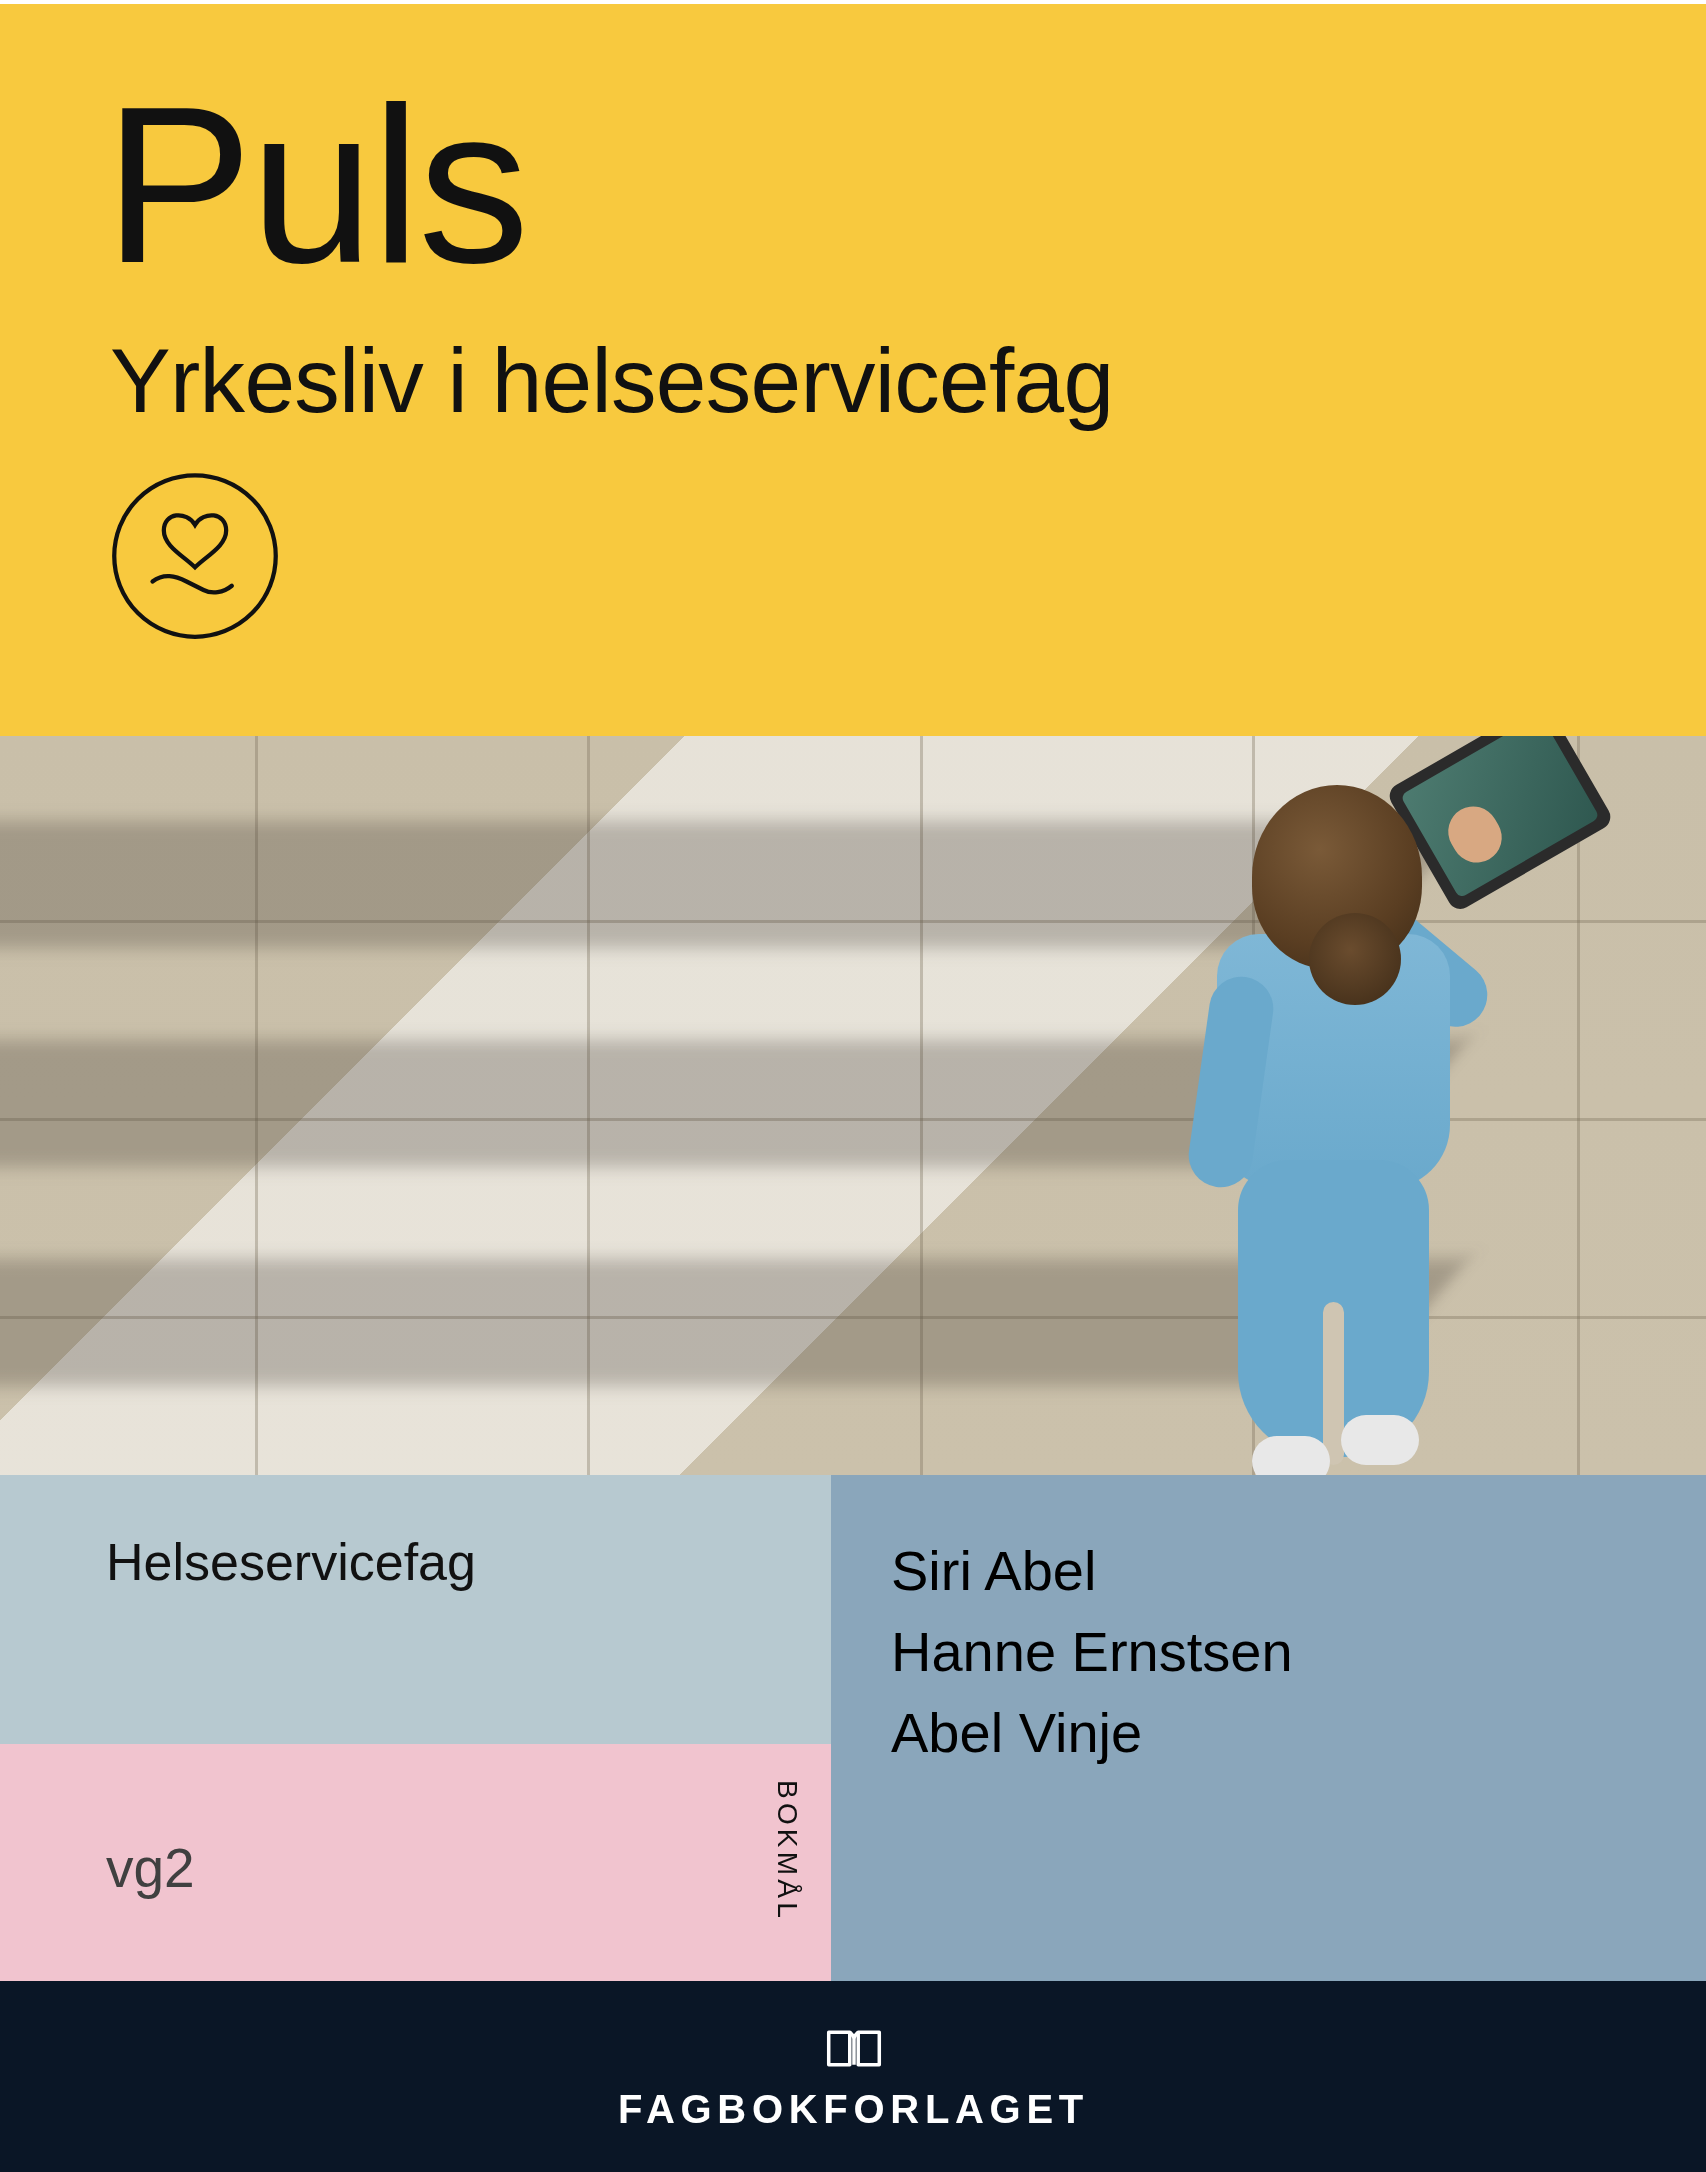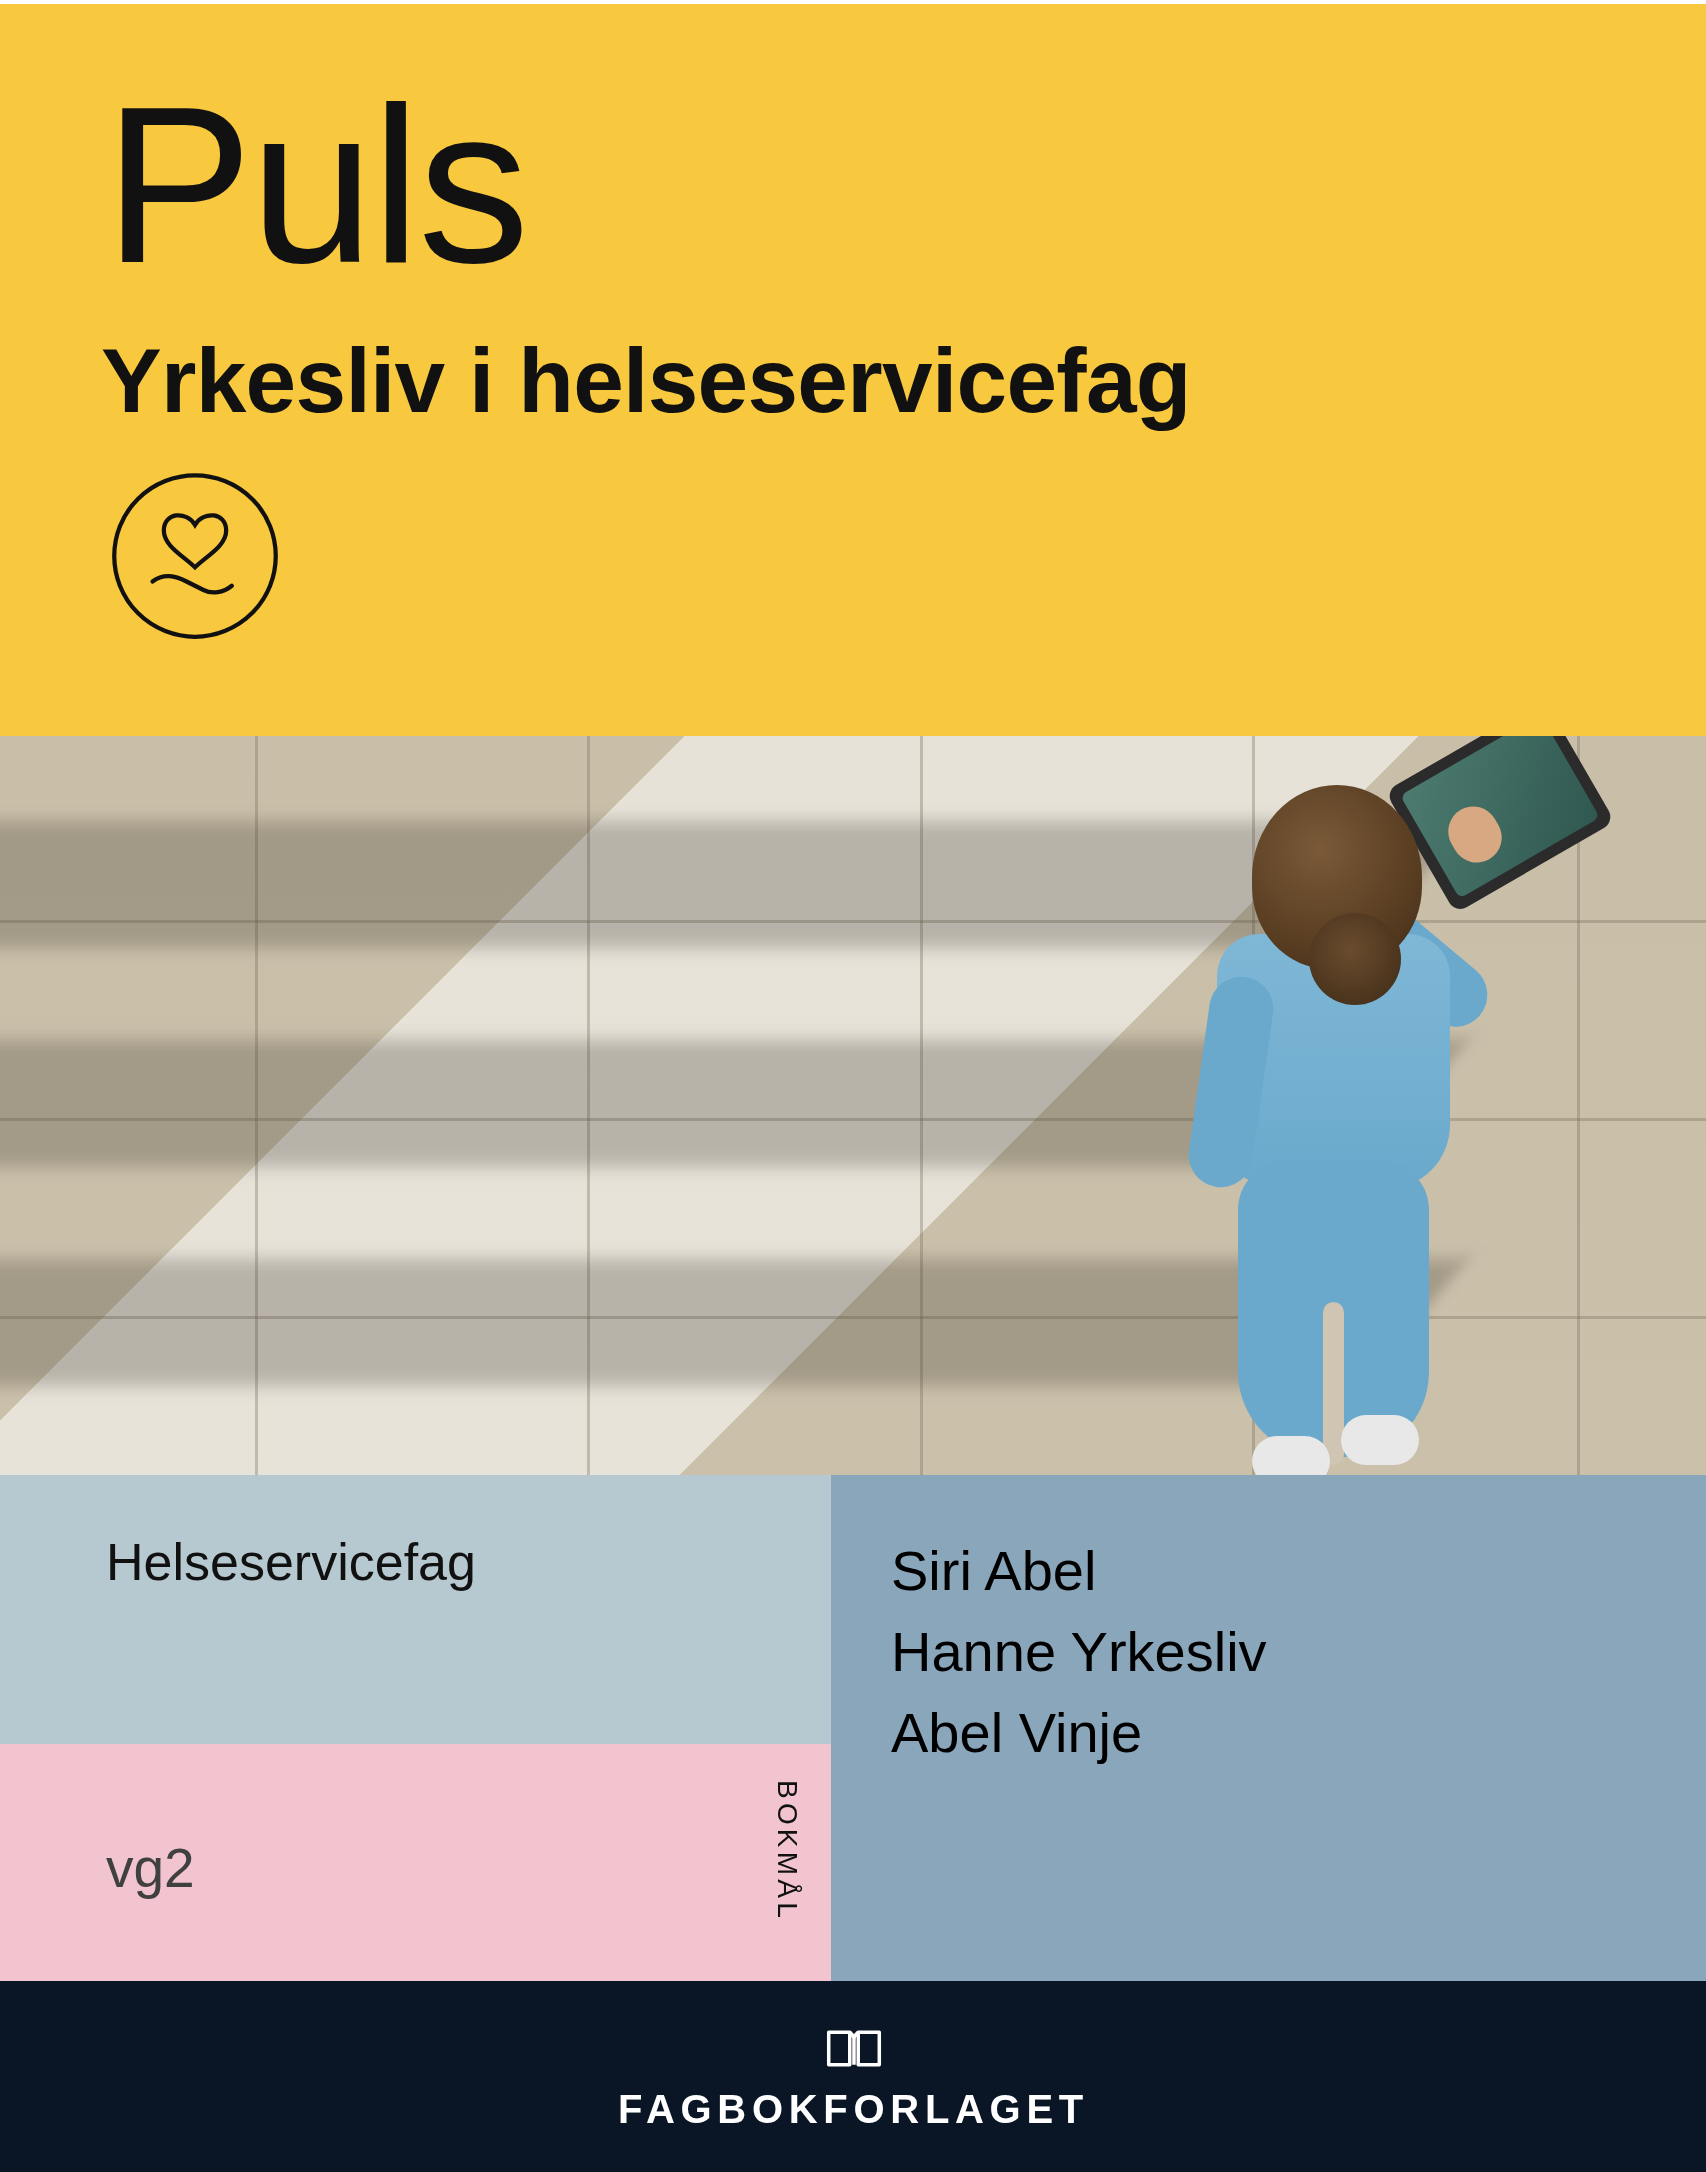--- a/index.html
+++ b/index.html
@@ -3,21 +3,21 @@
 <meta charset="utf-8">
 <style>
   *{margin:0;padding:0;box-sizing:border-box}
   html,body{width:100%;height:100%}
   body{font-family:Helvetica,Arial,sans-serif;background:#fff}
   .page{width:1707px;height:2172px;position:relative;overflow:hidden;margin:4px auto}
 
   
   .hdr{position:absolute;left:0;top:0;width:100%;height:732px;background:#f8c93e}
   .title{position:absolute;left:104px;top:53px;font-size:223px;font-weight:400;color:#111;letter-spacing:-2.8px}
-  .subtitle{position:absolute;left:101px;top:325px;font-size:91px;font-weight:700;color:#111;letter-spacing:-0.7px}
+  .subtitle{position:absolute;left:110px;top:325px;font-size:91px;font-weight:400;color:#111;letter-spacing:-0.7px}
   .heart-icon{position:absolute;left:110px;top:467px;width:170px;height:170px}
   .heart-icon svg{width:100%;height:100%}
 
   
   .photo{position:absolute;left:0;top:732px;width:100%;height:739px;overflow:hidden;background:#cfc5b2}
   .floor{position:absolute;inset:0;
     background:
       linear-gradient(135deg,rgba(255,255,255,0) 0 28%,rgba(255,255,255,.55) 28% 58%,rgba(255,255,255,0) 58%),
       linear-gradient(#c9bfa9,#cbc1ab);
   }
@@ -109,21 +109,21 @@
 
   <div class="block-level">
     <div class="lbl">vg2</div>
   </div>
 
   <div class="lang-vert">BOKMÅL</div>
 
   <div class="block-authors">
     <div class="authors">
       <div>Siri Abel</div>
-      <div>Hanne Yrkesliv</div>
+      <div>Hanne Ernstsen</div>
       <div>Abel Vinje</div>
     </div>
   </div>
 
   <div class="footer">
     <div class="pub-icon">
       <svg width="59" height="47" viewBox="0 0 84 66" fill="none" stroke="#fff" stroke-width="5" stroke-linejoin="round">
         <path d="M6 10h30v46H6zM48 10h30v46H48z"></path>
         <path d="M36 10c3 3 6 5 6 9v37M48 10c-3 3-6 5-6 9"></path>
       </svg>

